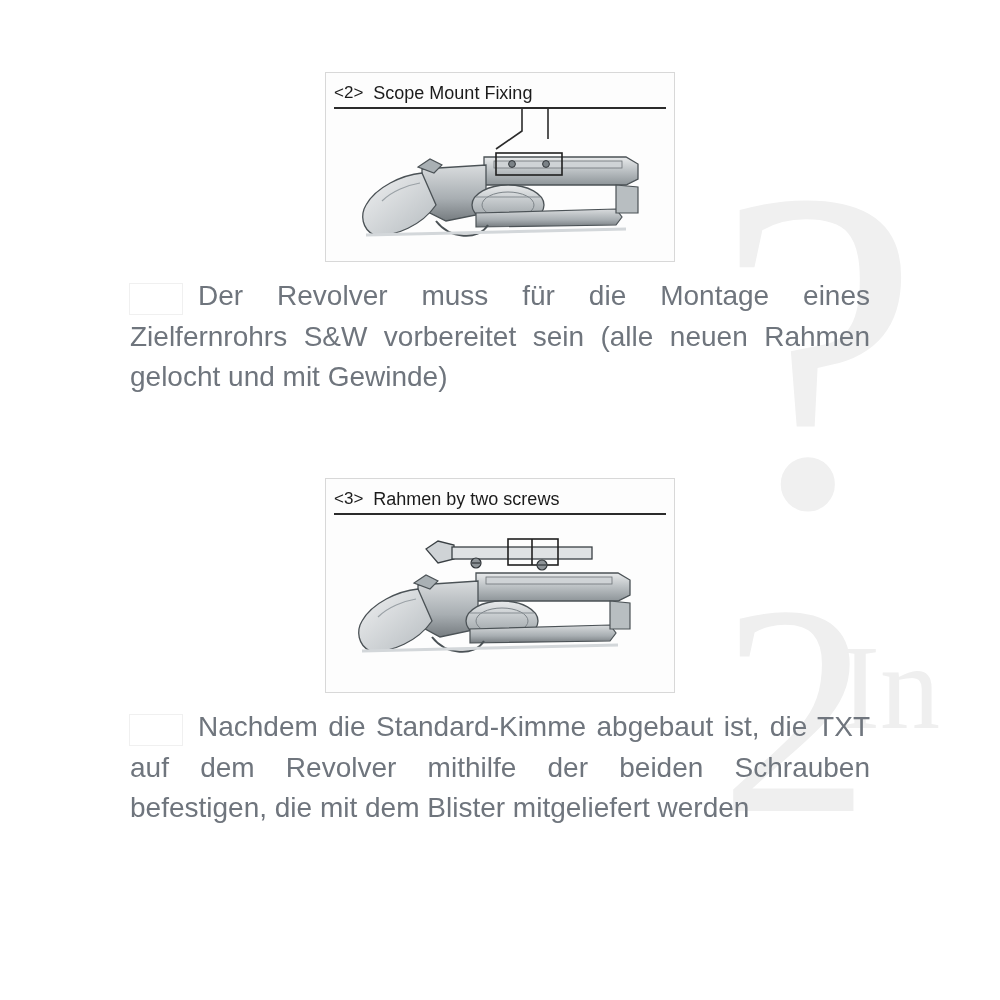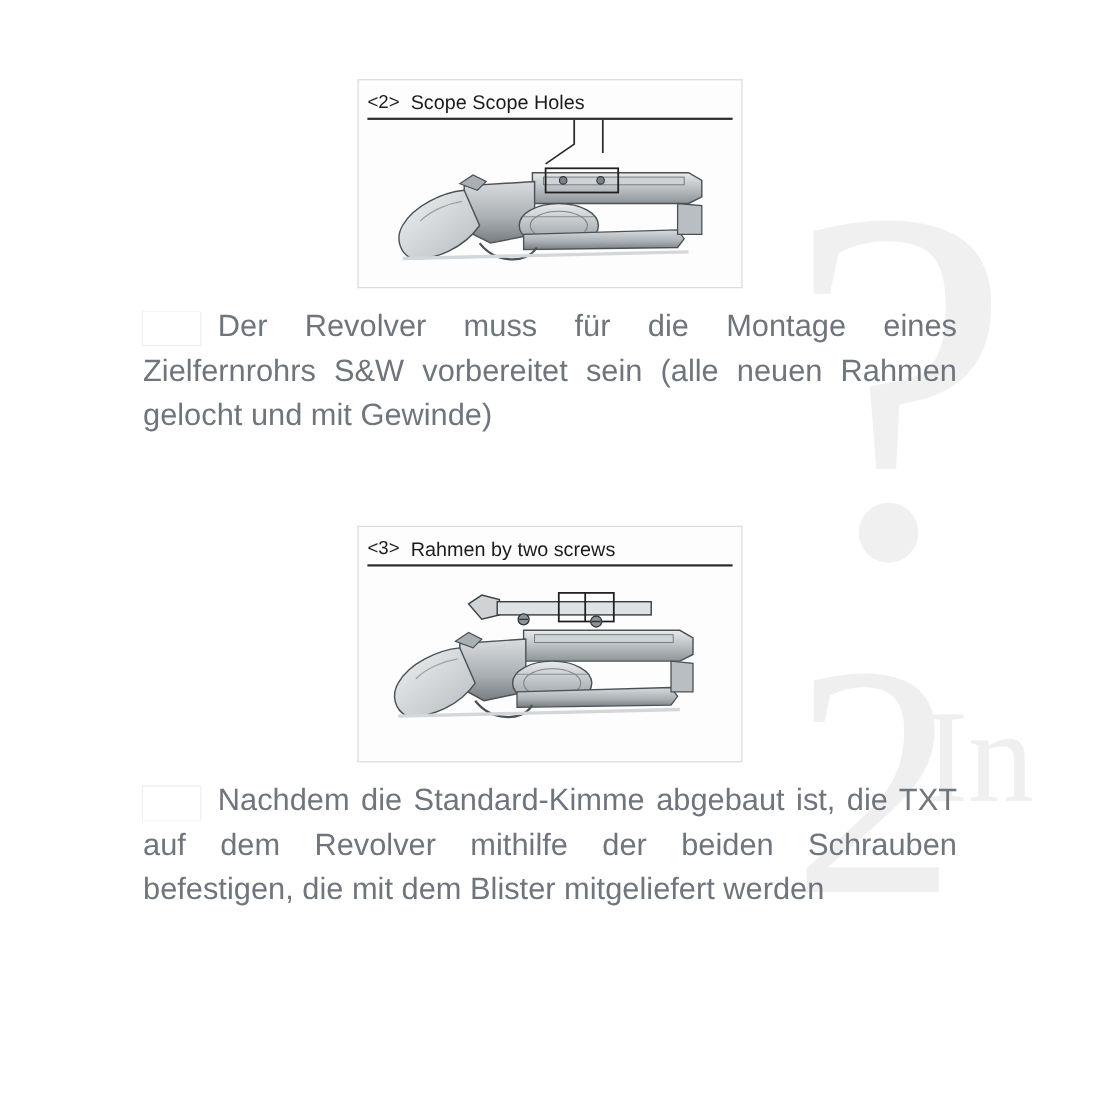--- a/index.html
+++ b/index.html
@@ -136,21 +136,21 @@
 
 <div class="watermark">?</div>
 <div class="watermark-2">2</div>
 <div class="watermark-in">In</div>
 
 <div class="section" id="section-1">
 
   <div class="figure">
     <div class="fig-caption">
       <span class="tag">&lt;2&gt;</span>
-      <span>Scope Scope Holes</span>
+      <span>Scope Mount Fixing</span>
     </div>
     <div class="fig-art">
       <svg viewBox="0 0 350 154" width="350" height="154" xmlns="http://www.w3.org/2000/svg" aria-hidden="true">
         <defs>
           <linearGradient id="steel1" x1="0" y1="0" x2="0" y2="1">
             <stop offset="0%" stop-color="#e9ebec"></stop>
             <stop offset="45%" stop-color="#bfc4c7"></stop>
             <stop offset="100%" stop-color="#8e9599"></stop>
           </linearGradient>
           <linearGradient id="steel2" x1="0" y1="0" x2="0" y2="1">

